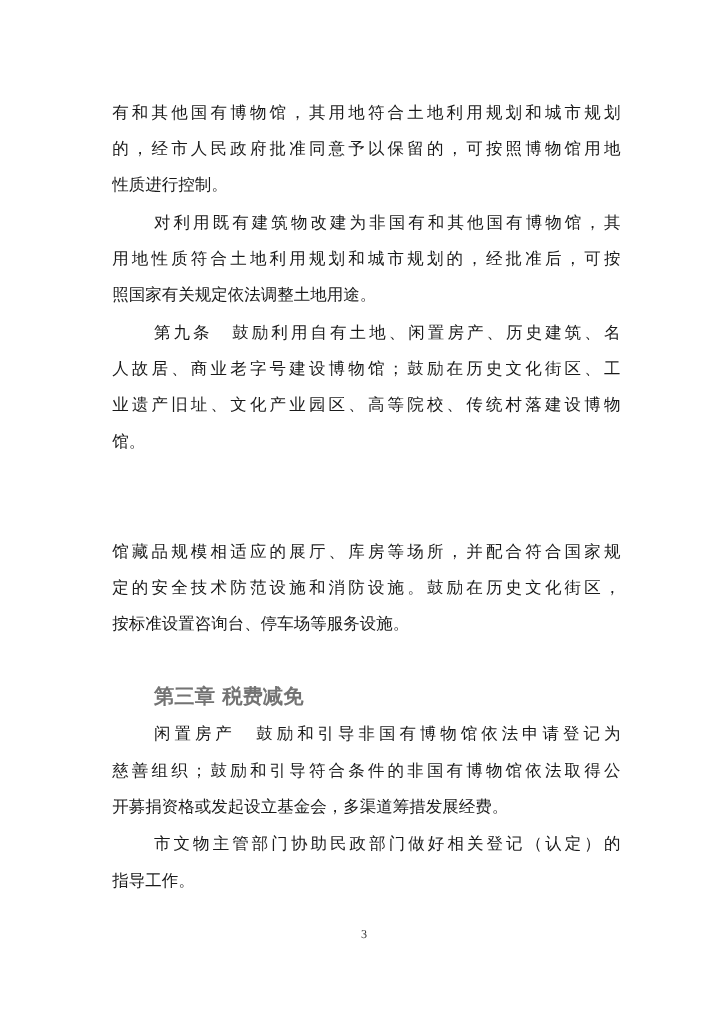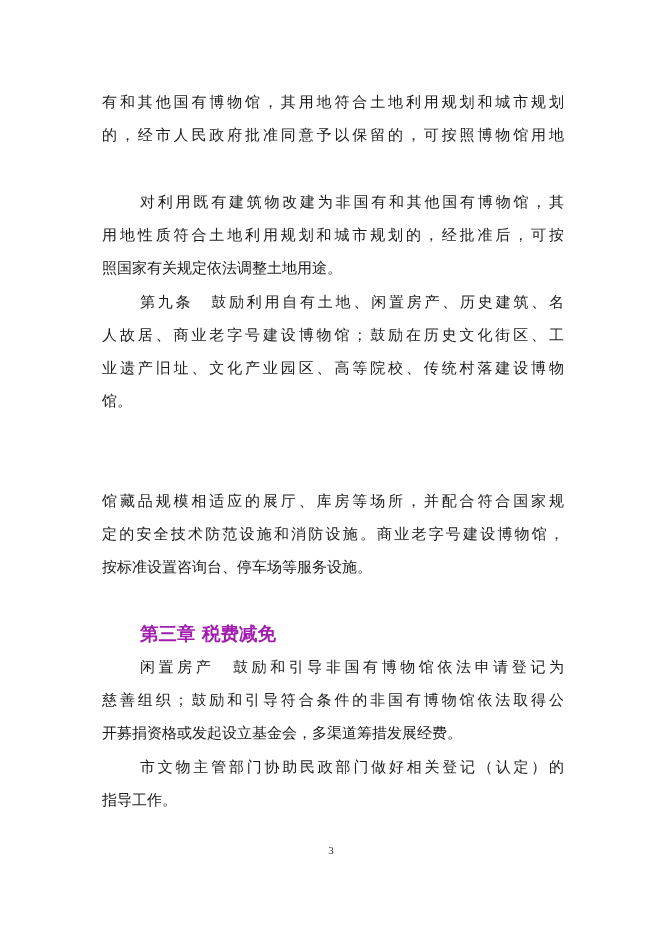--- a/index.html
+++ b/index.html
@@ -40,53 +40,54 @@
     left: 140px;
     width: 424px;
   }
   .heading {
     position: absolute;
     left: 140px;
     font-family: "DejaVu Sans", "Liberation Sans", sans-serif;
     font-weight: bold;
     font-size: 18.5px;
     line-height: 24px;
-    color: #a21caf;
+    color: #737373;
     white-space: nowrap;
   }
   .page-number {
     position: absolute;
     left: 0;
     width: 662px;
     top: 844px;
     text-align: center;
     font-size: 11px;
     color: #333;
     font-family: "Liberation Serif", serif;
   }
 </style>
 </head>
 <body>
 
 <div class="page">
 
   <div class="line" style="top:90px">有和其他国有博物馆，其用地符合土地利用规划和城市规划</div>
   <div class="line" style="top:123px">的，经市人民政府批准同意予以保留的，可按照博物馆用地</div>
+  <div class="line last" style="top:156px">性质进行控制。</div>
 
   <div class="line indent" style="top:190px">对利用既有建筑物改建为非国有和其他国有博物馆，其</div>
   <div class="line" style="top:223px">用地性质符合土地利用规划和城市规划的，经批准后，可按</div>
   <div class="line last" style="top:256px">照国家有关规定依法调整土地用途。</div>
 
   <div class="line indent" style="top:290px">第九条　鼓励利用自有土地、闲置房产、历史建筑、名</div>
   <div class="line" style="top:323px">人故居、商业老字号建设博物馆；鼓励在历史文化街区、工</div>
   <div class="line" style="top:356px">业遗产旧址、文化产业园区、高等院校、传统村落建设博物</div>
   <div class="line last" style="top:389px">馆。</div>
 
   <div class="line" style="top:489px">馆藏品规模相适应的展厅、库房等场所，并配合符合国家规</div>
-  <div class="line" style="top:522px">定的安全技术防范设施和消防设施。商业老字号建设博物馆，</div>
+  <div class="line" style="top:522px">定的安全技术防范设施和消防设施。鼓励在历史文化街区，</div>
   <div class="line last" style="top:555px">按标准设置咨询台、停车场等服务设施。</div>
 
   <div class="heading" style="top:622px">第三章 税费减免</div>
 
   <div class="line indent" style="top:655px">闲置房产　鼓励和引导非国有博物馆依法申请登记为</div>
   <div class="line" style="top:688px">慈善组织；鼓励和引导符合条件的非国有博物馆依法取得公</div>
   <div class="line last" style="top:721px">开募捐资格或发起设立基金会，多渠道筹措发展经费。</div>
 
   <div class="line indent" style="top:755px">市文物主管部门协助民政部门做好相关登记（认定）的</div>
   <div class="line last" style="top:788px">指导工作。</div>

